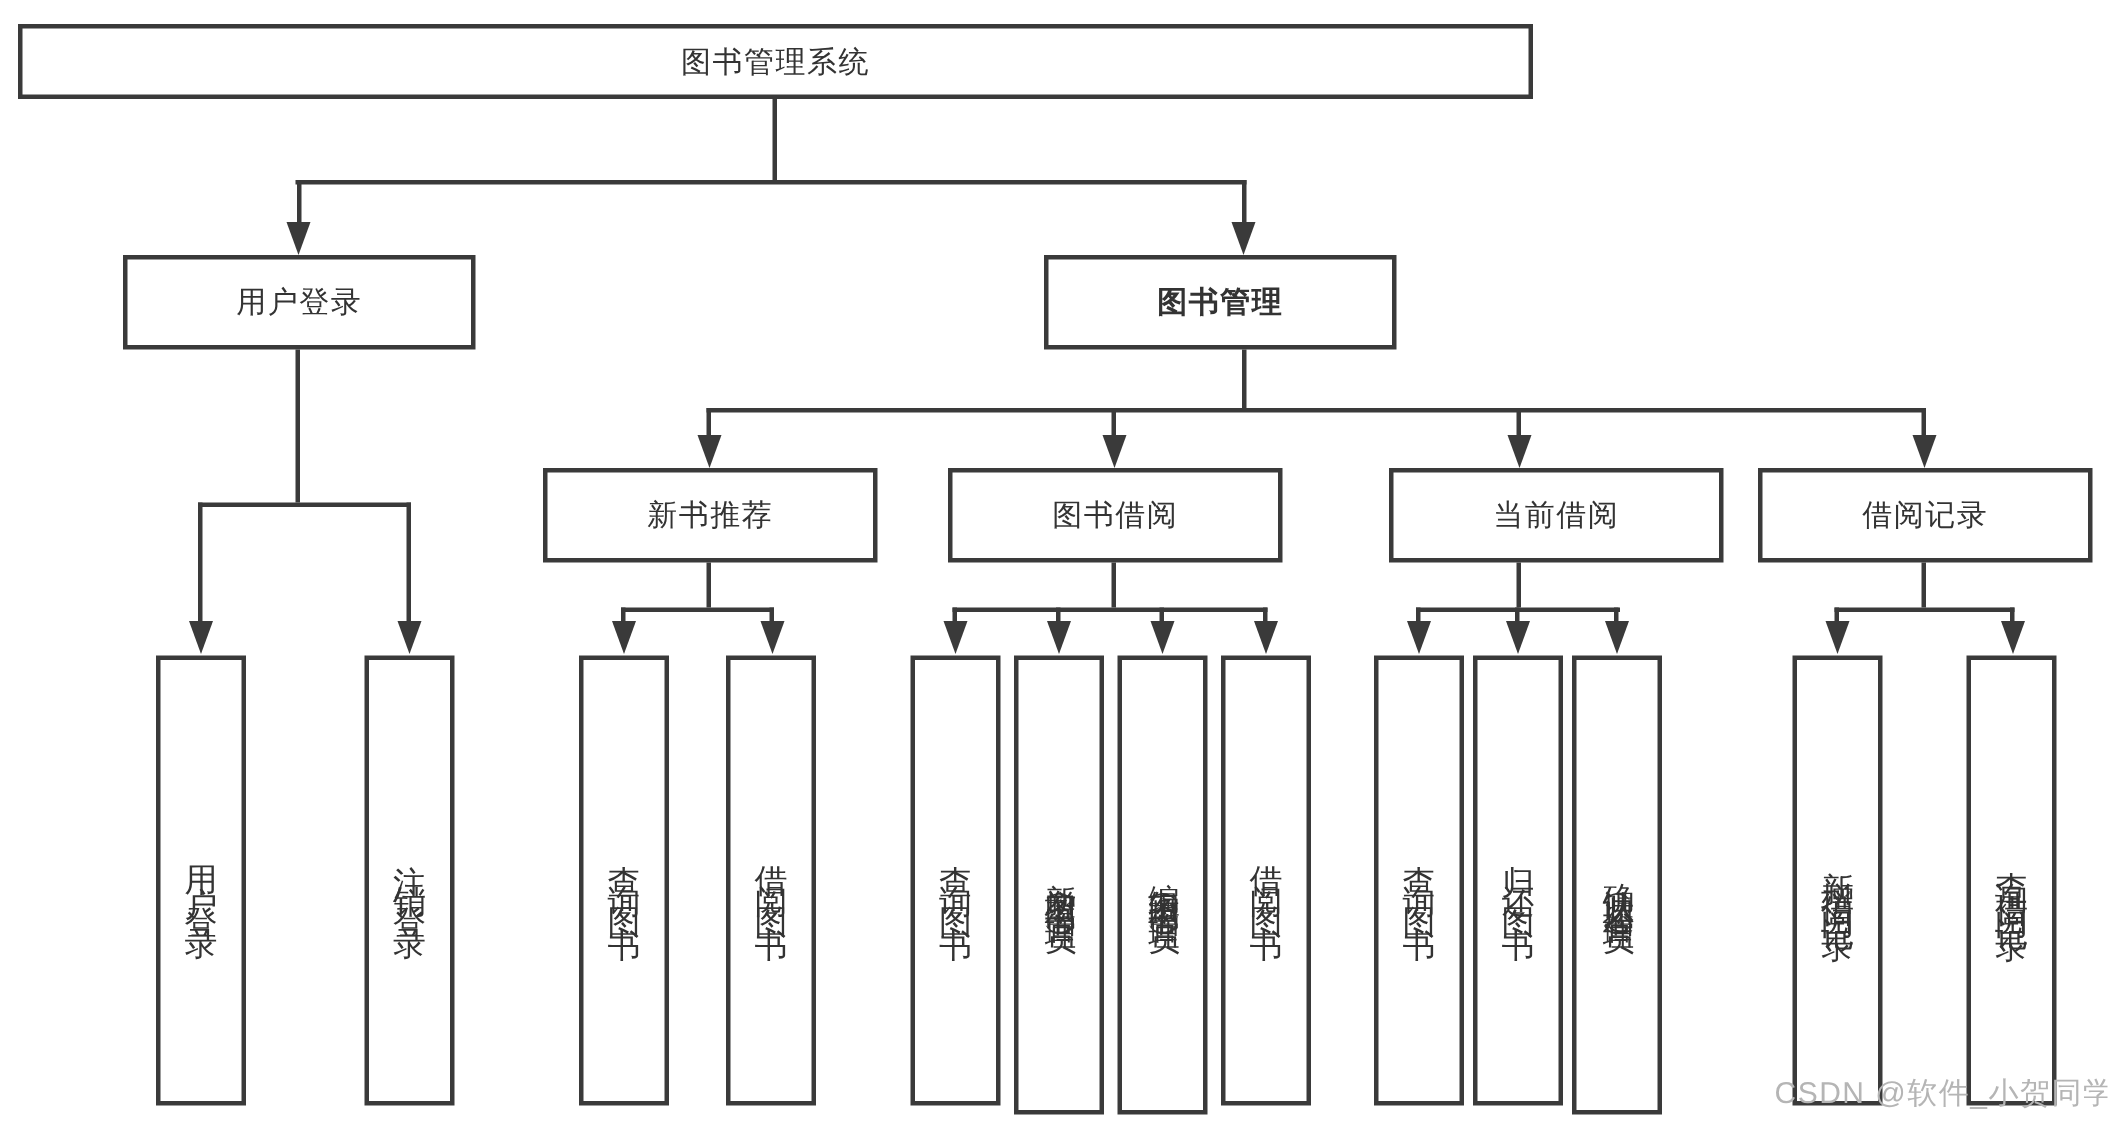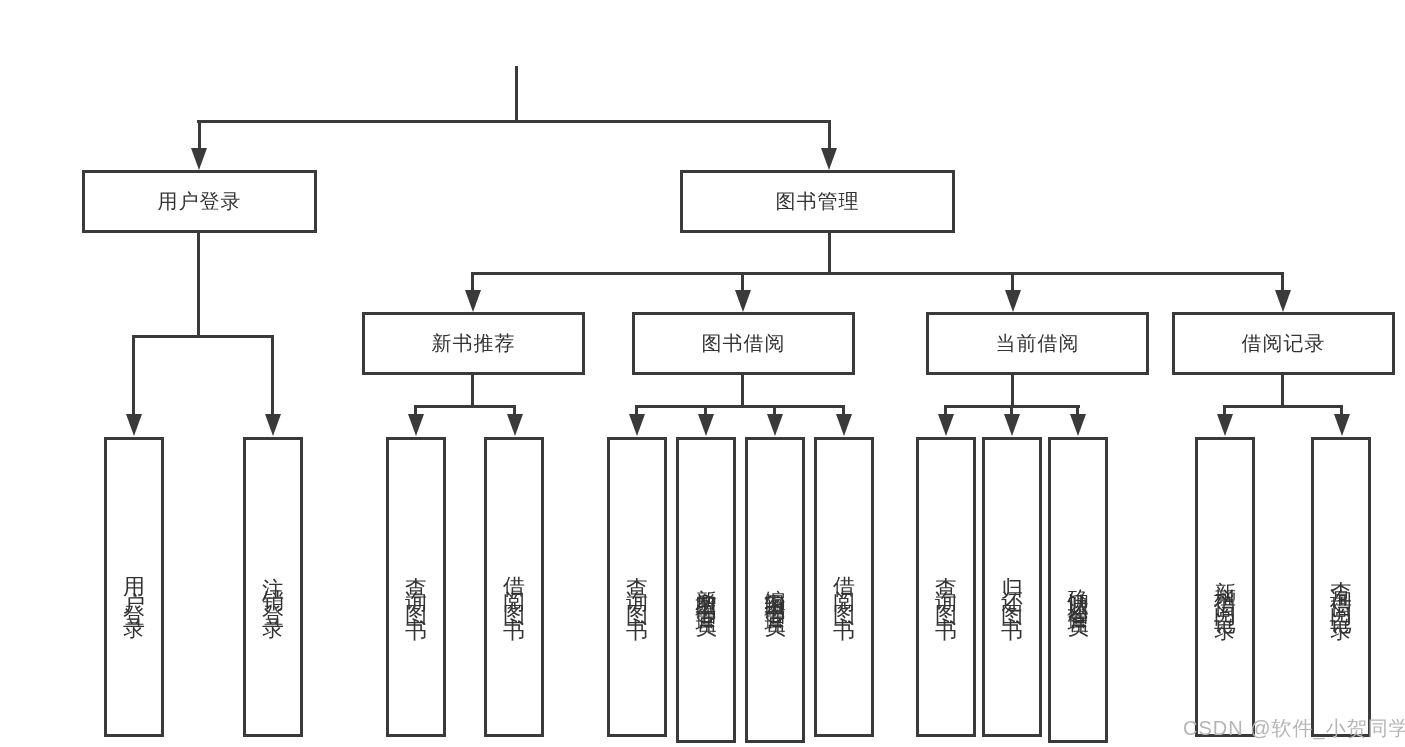--- a/index.html
+++ b/index.html
@@ -49,30 +49,31 @@
     letter-spacing:1px;
     z-index:5;
     white-space:nowrap;
   }
 </style>
 </head>
 <body>
 
 <div id="stage">
 
+  <div class="box h" style="left:12px; top:16px; width:1010px; height:50px;">图书管理系统</div>
 
   <div class="vl" style="left:515px; top:66px; height:54px;"></div>
   <div class="hl" style="left:197px; top:120px; width:634px;"></div>
   <div class="vl" style="left:198px; top:120px; height:30px;"></div>
   <div class="ah" style="left:191px; top:148px;"></div>
   <div class="vl" style="left:828px; top:120px; height:30px;"></div>
   <div class="ah" style="left:821px; top:148px;"></div>
 
   <div class="box h" style="left:82px; top:170px; width:235px; height:63px;">用户登录</div>
-  <div class="box h" style="left:680px; top:170px; width:275px; height:63px;">图书管理</div>
+  <div class="box h" style="left:696px; top:170px; width:235px; height:63px;font-weight:bold;">图书管理</div>
 
   <div class="vl" style="left:197px; top:233px; height:102px;"></div>
   <div class="hl" style="left:132px; top:335px; width:142px;"></div>
   <div class="vl" style="left:132px; top:335px; height:80px;"></div>
   <div class="ah" style="left:126px; top:414px;"></div>
   <div class="vl" style="left:271px; top:335px; height:80px;"></div>
   <div class="ah" style="left:265px; top:414px;"></div>
 
   <div class="vl" style="left:828px; top:233px; height:39px;"></div>
   <div class="hl" style="left:471px; top:272px; width:813px;"></div>

